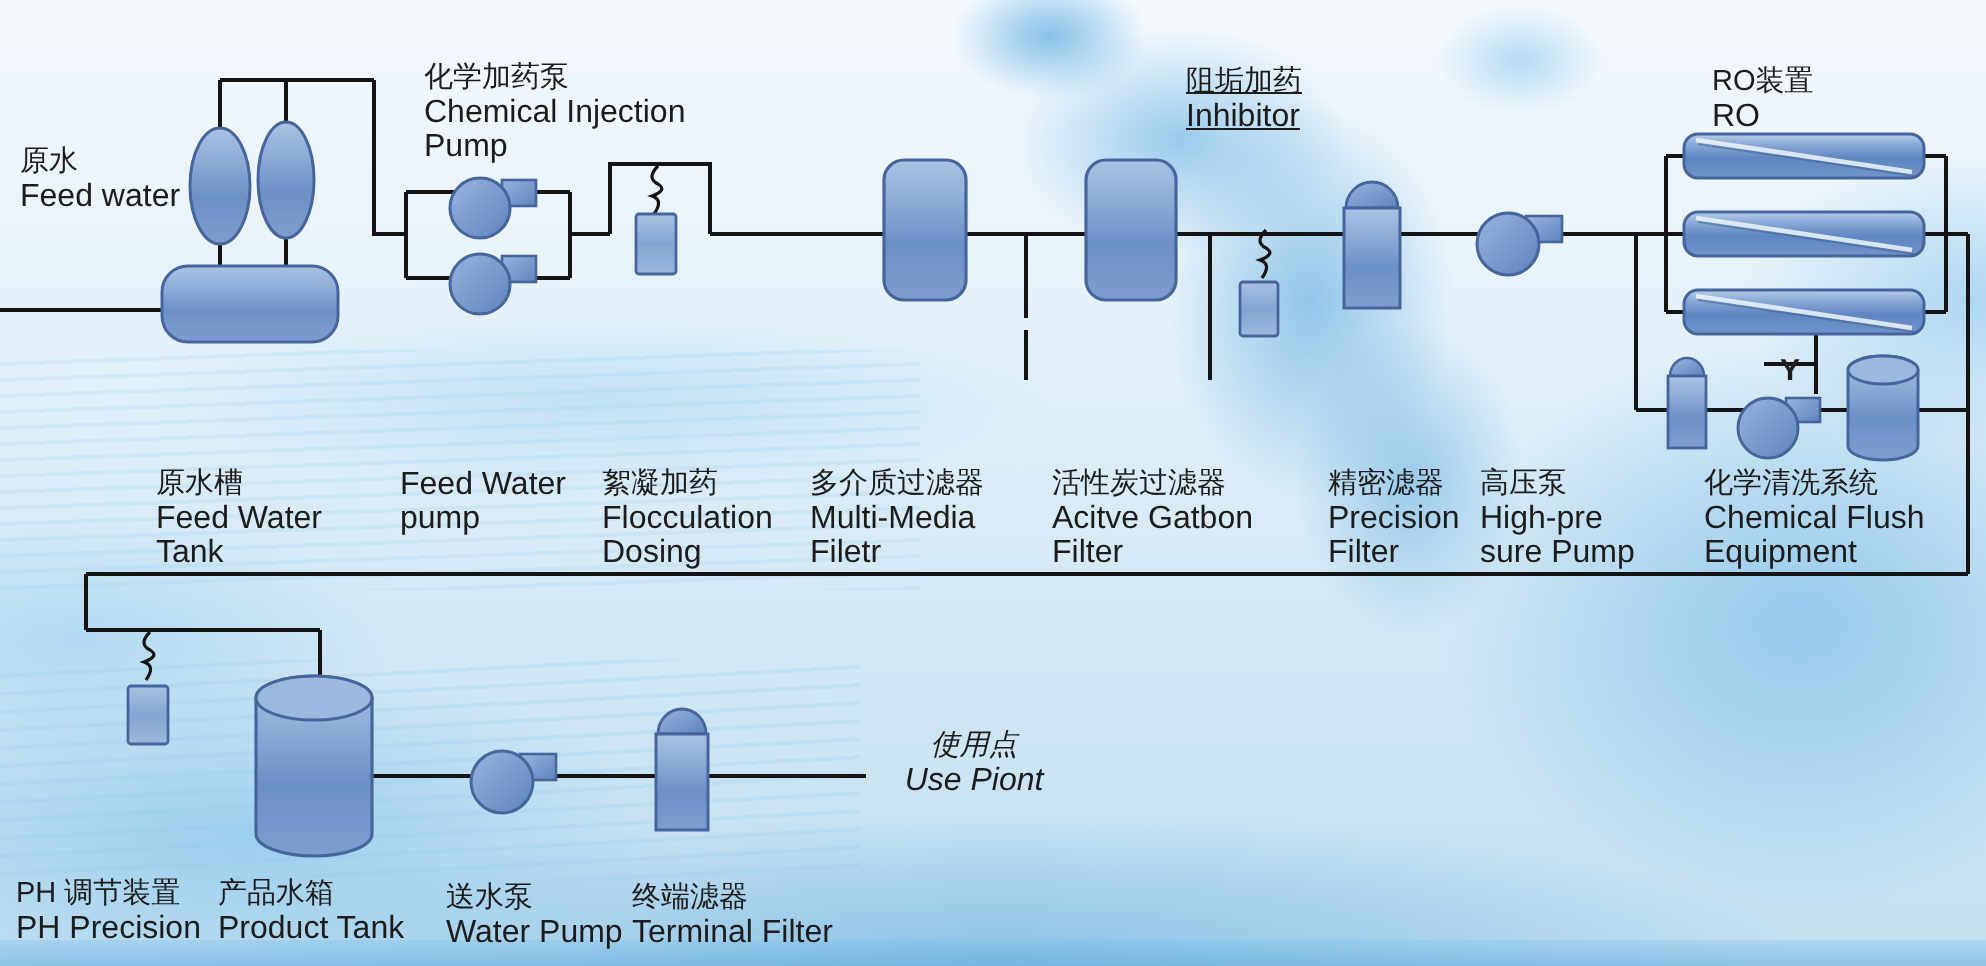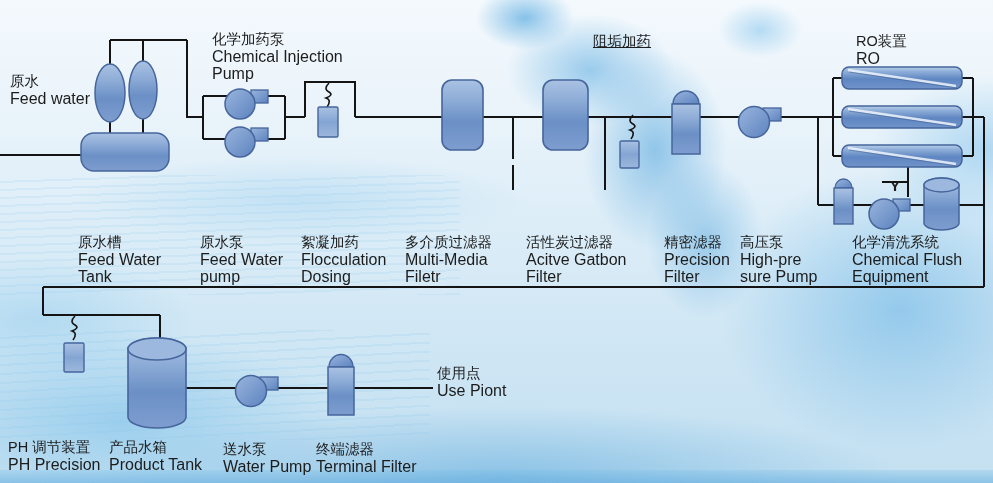--- a/index.html
+++ b/index.html
@@ -32,21 +32,21 @@
   }
   .bottom-band{
     position:absolute;left:0;top:470px;width:993px;height:13px;
     background:linear-gradient(180deg, rgba(120,190,232,.25), rgba(95,170,221,.55));
     pointer-events:none;
   }
   svg.pipes{position:absolute;left:0;top:0;z-index:2;}
   .lbl{position:absolute;z-index:3;text-align:left;line-height:17px;}
   .lbl .cn{display:block;font-size:14.5px;}
   .lbl .en{display:block;font-size:16px;}
-  .lbl.left{text-align:left;}
+  .lbl.left{text-align:center;font-style:italic;}
   .ymark{position:absolute;z-index:3;font-size:15px;font-weight:700;}
 </style>
 </head>
 <body>
 
 <div class="scene">
   <div class="streaks"></div>
   <div class="streaks2"></div>
   <div class="bottom-band"></div>
 
@@ -196,33 +196,33 @@
     <span class="cn">原水</span>
     <span class="en">Feed water</span>
   </div>
   <div class="lbl" style="left:212px;top:31px;width:156px;">
     <span class="cn">化学加药泵</span>
     <span class="en">Chemical Injection</span>
     <span class="en">Pump</span>
   </div>
   <div class="lbl" style="left:593px;top:33px;width:116px;text-decoration:underline;">
     <span class="cn">阻垢加药</span>
+    <span class="en">Inhibitor</span>
   </div>
   <div class="lbl" style="left:856px;top:33px;width:116px;">
     <span class="cn">RO装置</span>
     <span class="en">RO</span>
   </div>
 
   <div class="lbl" style="left:78px;top:234px;width:124px;">
     <span class="cn">原水槽</span>
     <span class="en">Feed Water</span>
     <span class="en">Tank</span>
   </div>
   <div class="lbl" style="left:200px;top:234px;width:124px;">
-    <span class="cn">原水泵</span>
     <span class="en">Feed Water</span>
     <span class="en">pump</span>
   </div>
   <div class="lbl" style="left:301px;top:234px;width:124px;">
     <span class="cn">絮凝加药</span>
     <span class="en">Flocculation</span>
     <span class="en">Dosing</span>
   </div>
   <div class="lbl" style="left:405px;top:234px;width:134px;">
     <span class="cn">多介质过滤器</span>

